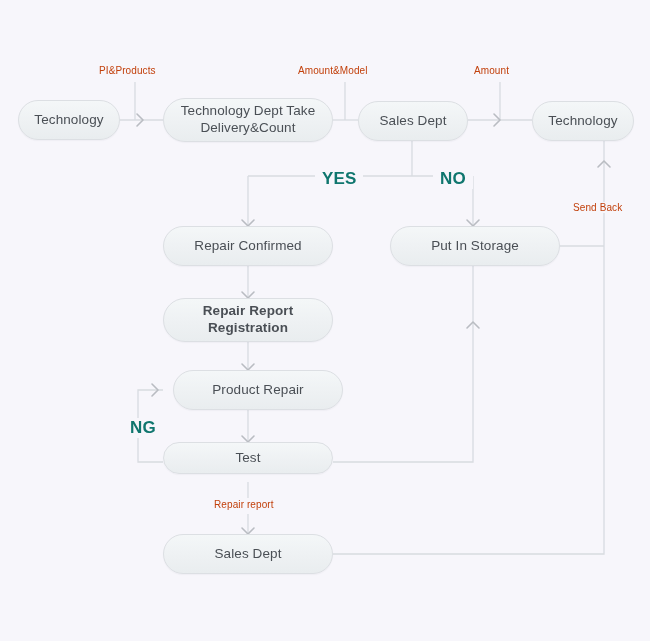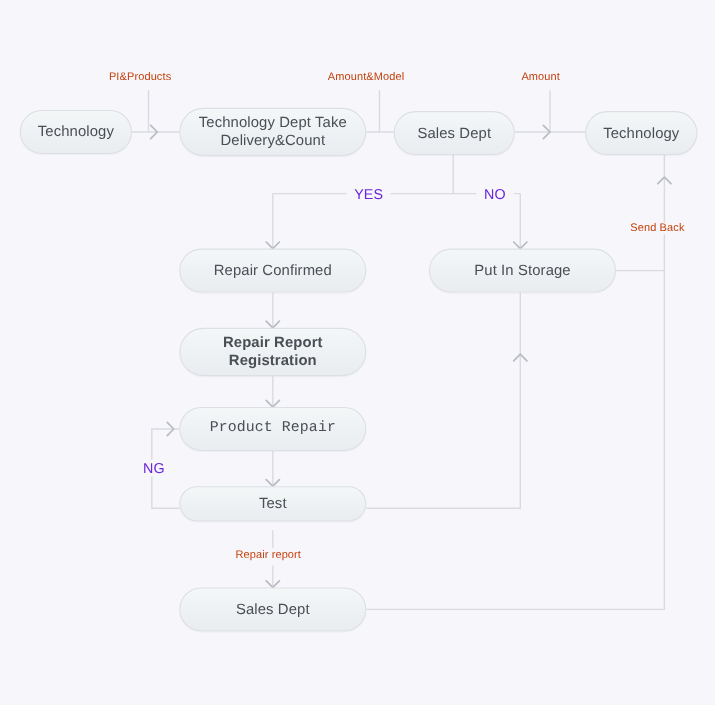--- a/index.html
+++ b/index.html
@@ -42,23 +42,23 @@
     box-shadow: 0 1px 1px rgba(120,125,135,0.06);
   }
   .edge-label {
     position: absolute;
     color: #c2410c;
     font-size: 10px;
     white-space: nowrap;
     letter-spacing: 0.1px;
   }
   .edge-label.bold {
-    font-weight: normal;
-    color: #6d28d9;
-    font-size: 13px;
+    font-weight: bold;
+    color: #0f766e;
+    font-size: 17px;
   }
 </style>
 </head>
 <body>
 
 <div id="canvas">
 
   <svg id="edges" viewBox="0 0 650 641" xmlns="http://www.w3.org/2000/svg">
     <g stroke="#d8dbe0" stroke-width="1.3" fill="none" stroke-linecap="butt">
 
@@ -136,21 +136,21 @@
   </div>
 
   <div class="node" style="left:390px; top:226px; width:170px; height:40px;">
     <span>Put In Storage</span>
   </div>
 
   <div class="node" style="left:163px; top:298px; width:170px; height:44px;font-weight:bold;">
     <span>Repair Report Registration</span>
   </div>
 
-  <div class="node" style="left:163px; top:370px; width:170px; height:40px;font-family:Liberation Mono, monospace;">
+  <div class="node" style="left:173px; top:370px; width:170px; height:40px;">
     <span>Product Repair</span>
   </div>
 
   <div class="node" style="left:163px; top:442px; width:170px; height:32px;text-align:center;">
     <span>Test</span>
   </div>
 
   <div class="node" style="left:163px; top:534px; width:170px; height:40px;">
     <span>Sales Dept</span>
   </div>

